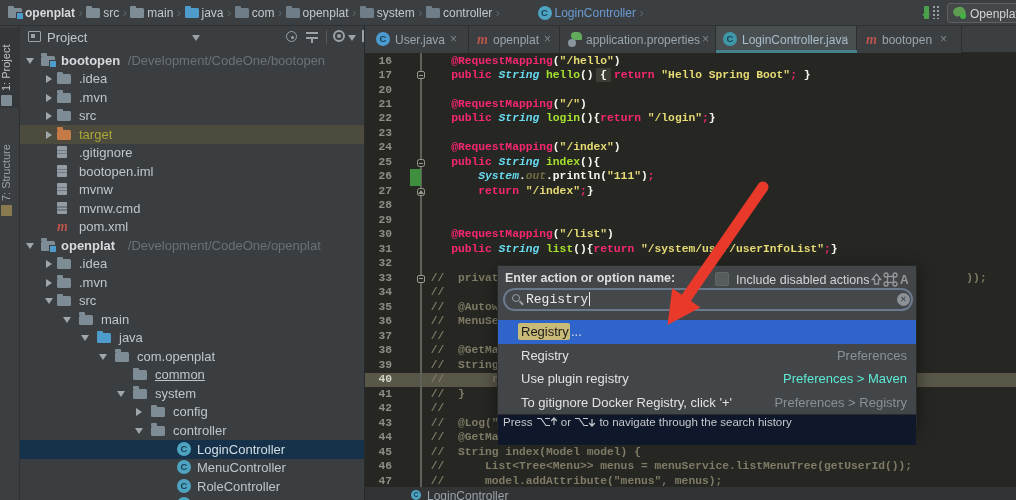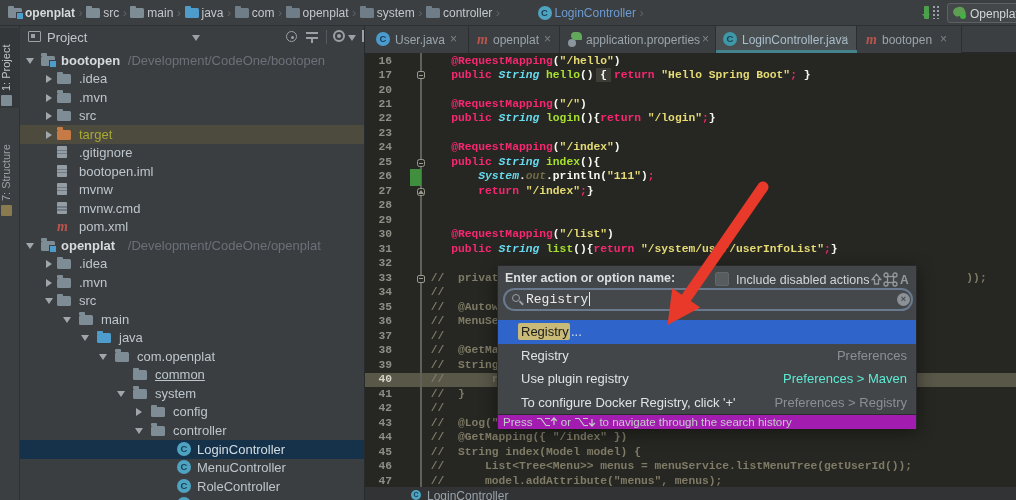--- a/index.html
+++ b/index.html
@@ -358,24 +358,24 @@
   </div>
   <div class="abs" style="left:0;top:77.5px;width:418px;height:23.5px">
     <span class="abs" style="left:23px;top:4px;font-size:13px;color:#e0e2e4">Registry</span>
     <span class="abs" style="right:9px;top:4px;font-size:13px;color:#8a9095">Preferences</span>
   </div>
   <div class="abs" style="left:0;top:101px;width:418px;height:23.5px">
     <span class="abs" style="left:23px;top:4px;font-size:13px;color:#e0e2e4">Use plugin registry</span>
     <span class="abs" style="right:9px;top:4px;font-size:13px;color:#5eead4">Preferences &gt; Maven</span>
   </div>
   <div class="abs" style="left:0;top:124.5px;width:418px;height:23.5px">
-    <span class="abs" style="left:23px;top:4px;font-size:13px;color:#e0e2e4">To configure Docker Registry, click '+'</span>
+    <span class="abs" style="left:23px;top:4px;font-size:13px;color:#e0e2e4">To gitignore Docker Registry, click '+'</span>
     <span class="abs" style="right:9px;top:4px;font-size:13px;color:#8a9095">Preferences &gt; Registry</span>
   </div>
-  <div class="abs" id="pfoot" style="left:0;top:147.5px;width:418px;height:15px;background:#a21caf;border-top:1px solid #282a2b">
+  <div class="abs" id="pfoot" style="left:0;top:147.5px;width:418px;height:31px;background:#0f172a;border-top:1px solid #282a2b">
     <span class="abs" style="left:5px;top:1px;font-size:11.5px;color:#c5c8cb" id="ftext">Press <svg width="22" height="10" style="vertical-align:-1px">
             <g stroke="#c5c8cb" fill="none" stroke-width="1.2">
               <path d="M1 1.5 L5 1.5 L10 8.5 L14 8.5 M9 1.5 L14 1.5"></path>
               <path d="M18 8 L18 1 M15.2 4 L18 1 L20.8 4"></path>
             </g>
           </svg> or <svg width="22" height="10" style="vertical-align:-1px">
             <g stroke="#c5c8cb" fill="none" stroke-width="1.2">
               <path d="M1 1.5 L5 1.5 L10 8.5 L14 8.5 M9 1.5 L14 1.5"></path>
               <path d="M18 2 L18 9 M15.2 6 L18 9 L20.8 6"></path>
             </g>

